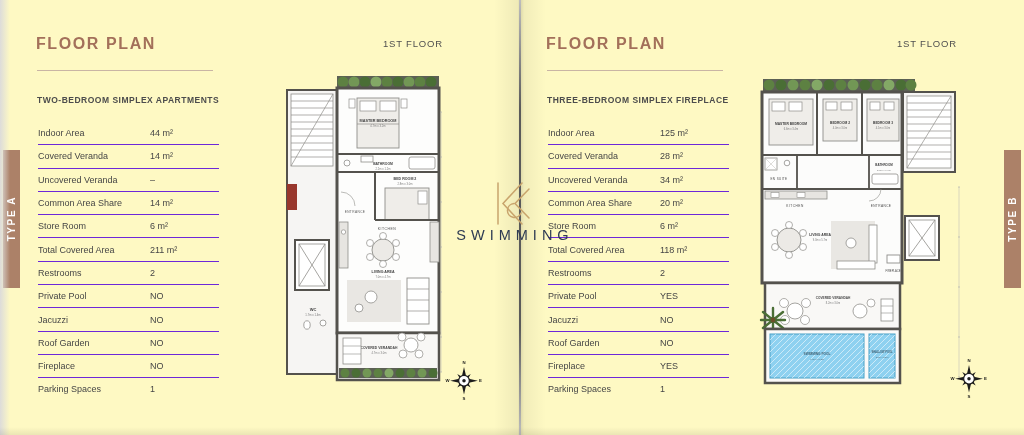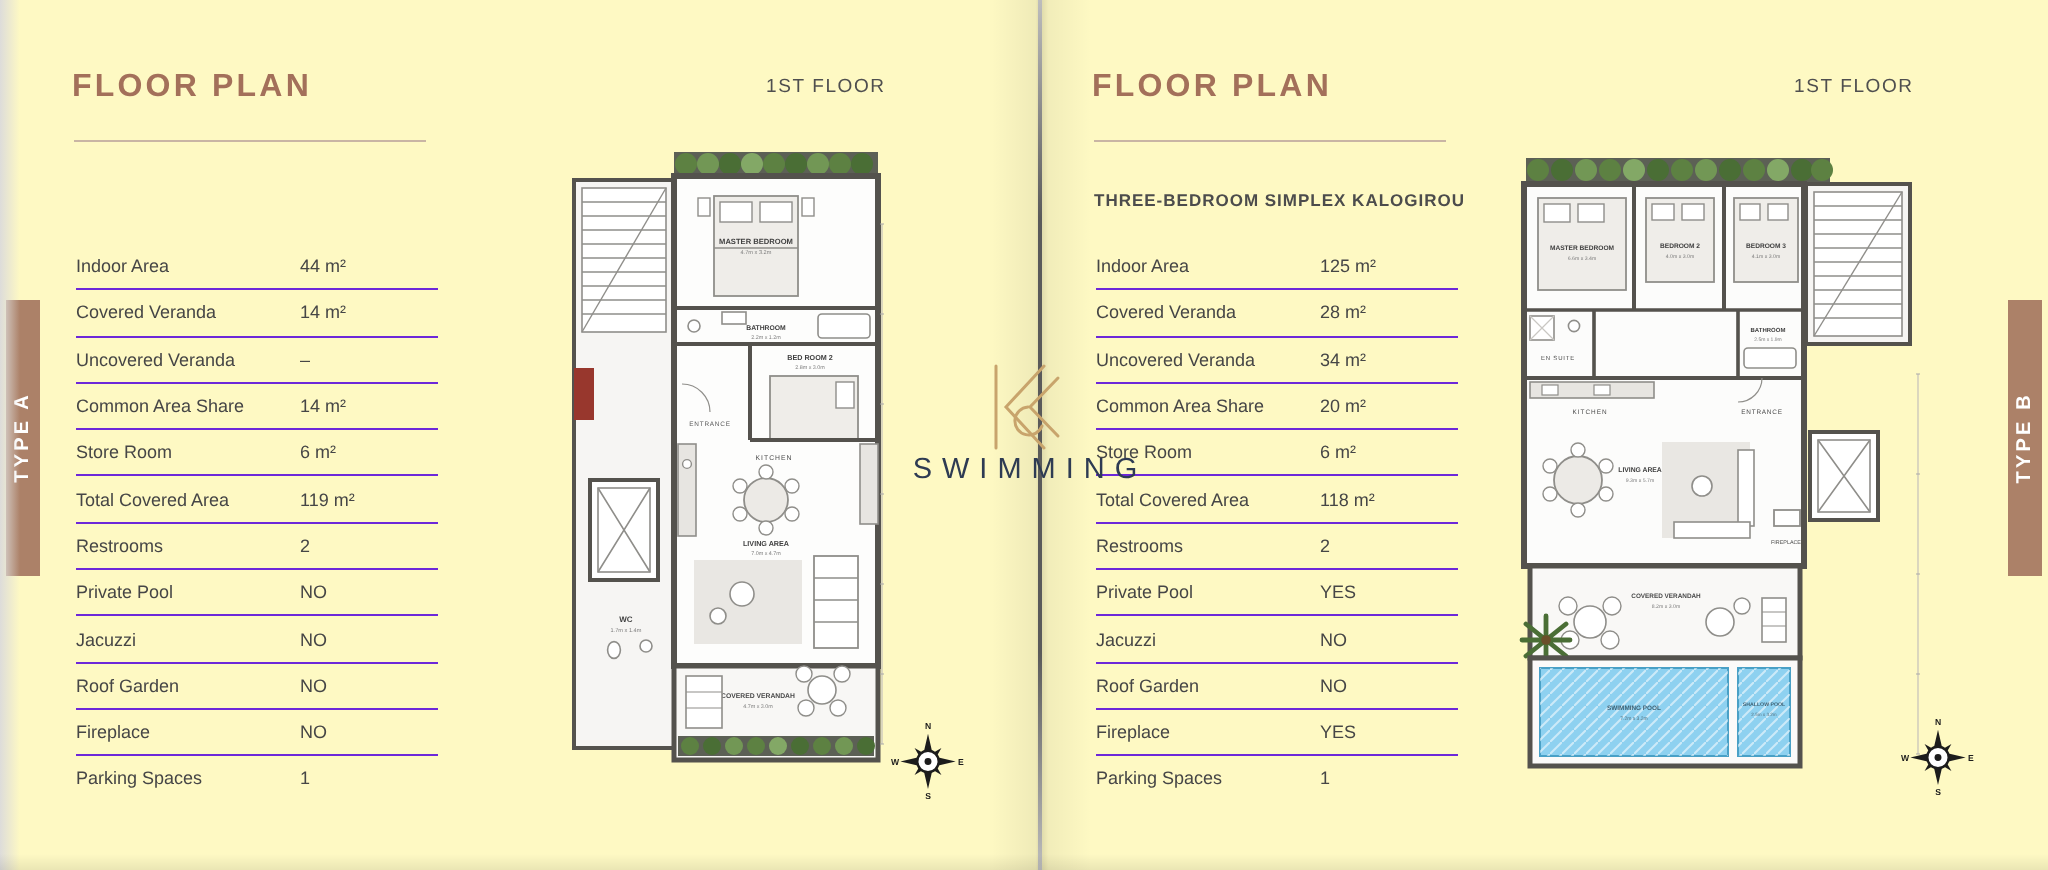--- a/index.html
+++ b/index.html
@@ -37,20 +37,21 @@
   svg text{font-family:"Liberation Sans",sans-serif;}
 </style>
 </head>
 <body>
 
 <div class="spread">
 
   <div class="abs page-title" style="left:36px;top:35px;">FLOOR PLAN</div>
   <div class="abs floor-label" style="left:383px;top:38px;">1ST FLOOR</div>
   <div class="abs header-divider" style="left:37px;top:70px;"></div>
+  <div class="abs subtitle" style="left:37px;top:95px;">TWO-BEDROOM SIMPLEX APARTMENTS</div>
 
   <div class="abs specs" style="left:38px;top:122px;">
     <div class="spec-row">
         <span class="spec-label">Indoor Area</span>
         <span class="spec-value">44 m²</span>
       </div>
     <div class="spec-row">
         <span class="spec-label">Covered Veranda</span>
         <span class="spec-value">14 m²</span>
       </div>
@@ -61,21 +62,21 @@
     <div class="spec-row">
         <span class="spec-label">Common Area Share</span>
         <span class="spec-value">14 m²</span>
       </div>
     <div class="spec-row">
         <span class="spec-label">Store Room</span>
         <span class="spec-value">6 m²</span>
       </div>
     <div class="spec-row">
         <span class="spec-label">Total Covered Area</span>
-        <span class="spec-value">119 m²</span>
+        <span class="spec-value">211 m²</span>
       </div>
     <div class="spec-row">
         <span class="spec-label">Restrooms</span>
         <span class="spec-value">2</span>
       </div>
     <div class="spec-row">
         <span class="spec-label">Private Pool</span>
         <span class="spec-value">NO</span>
       </div>
     <div class="spec-row">
@@ -210,21 +211,21 @@
     </g>
   </svg>
 
   <div class="abs type-tab" style="left:3px;top:150px;">
     <span>TYPE A</span>
   </div>
 
   <div class="abs page-title" style="left:546px;top:35px;">FLOOR PLAN</div>
   <div class="abs floor-label" style="left:897px;top:38px;">1ST FLOOR</div>
   <div class="abs header-divider" style="left:547px;top:70px;"></div>
-  <div class="abs subtitle" style="left:547px;top:95px;">THREE-BEDROOM SIMPLEX KALOGIROU</div>
+  <div class="abs subtitle" style="left:547px;top:95px;">THREE-BEDROOM SIMPLEX FIREPLACE</div>
 
   <div class="abs specs" style="left:548px;top:122px;">
     <div class="spec-row">
         <span class="spec-label">Indoor Area</span>
         <span class="spec-value">125 m²</span>
       </div>
     <div class="spec-row">
         <span class="spec-label">Covered Veranda</span>
         <span class="spec-value">28 m²</span>
       </div>

